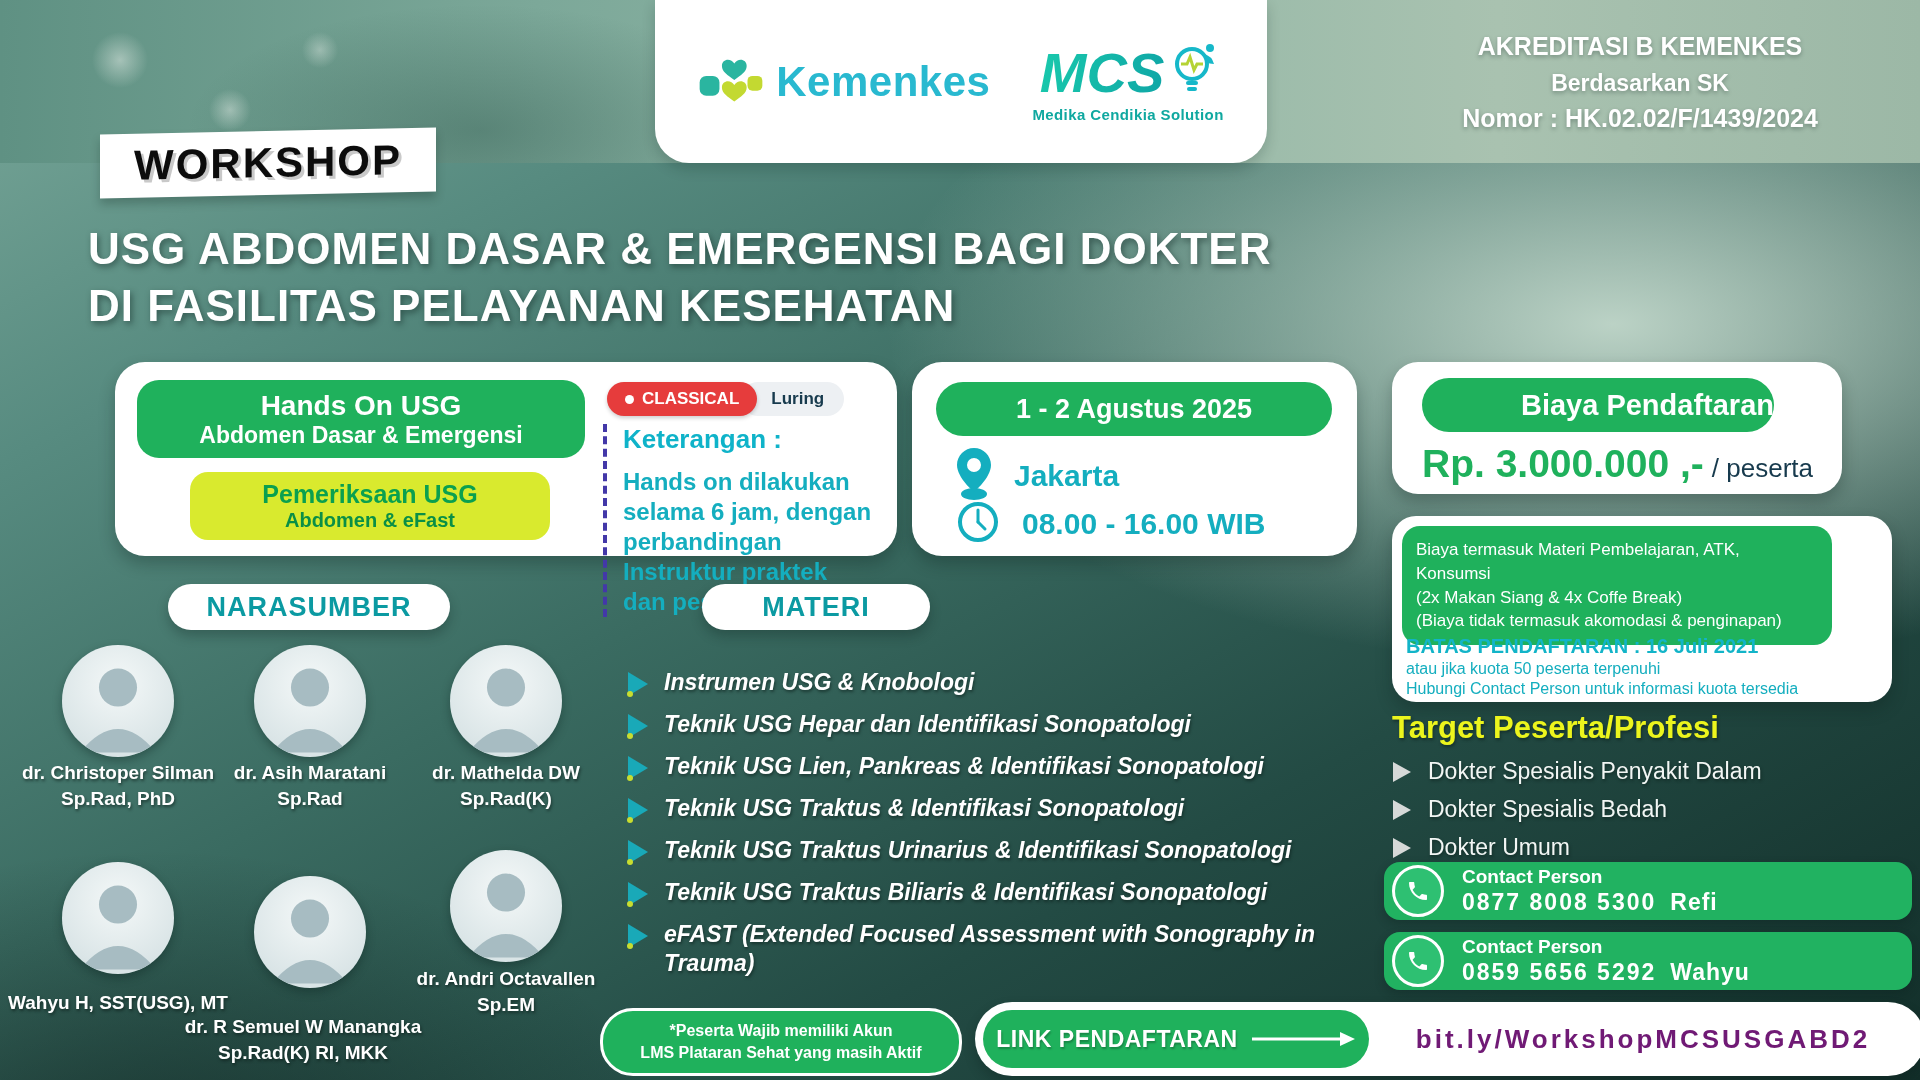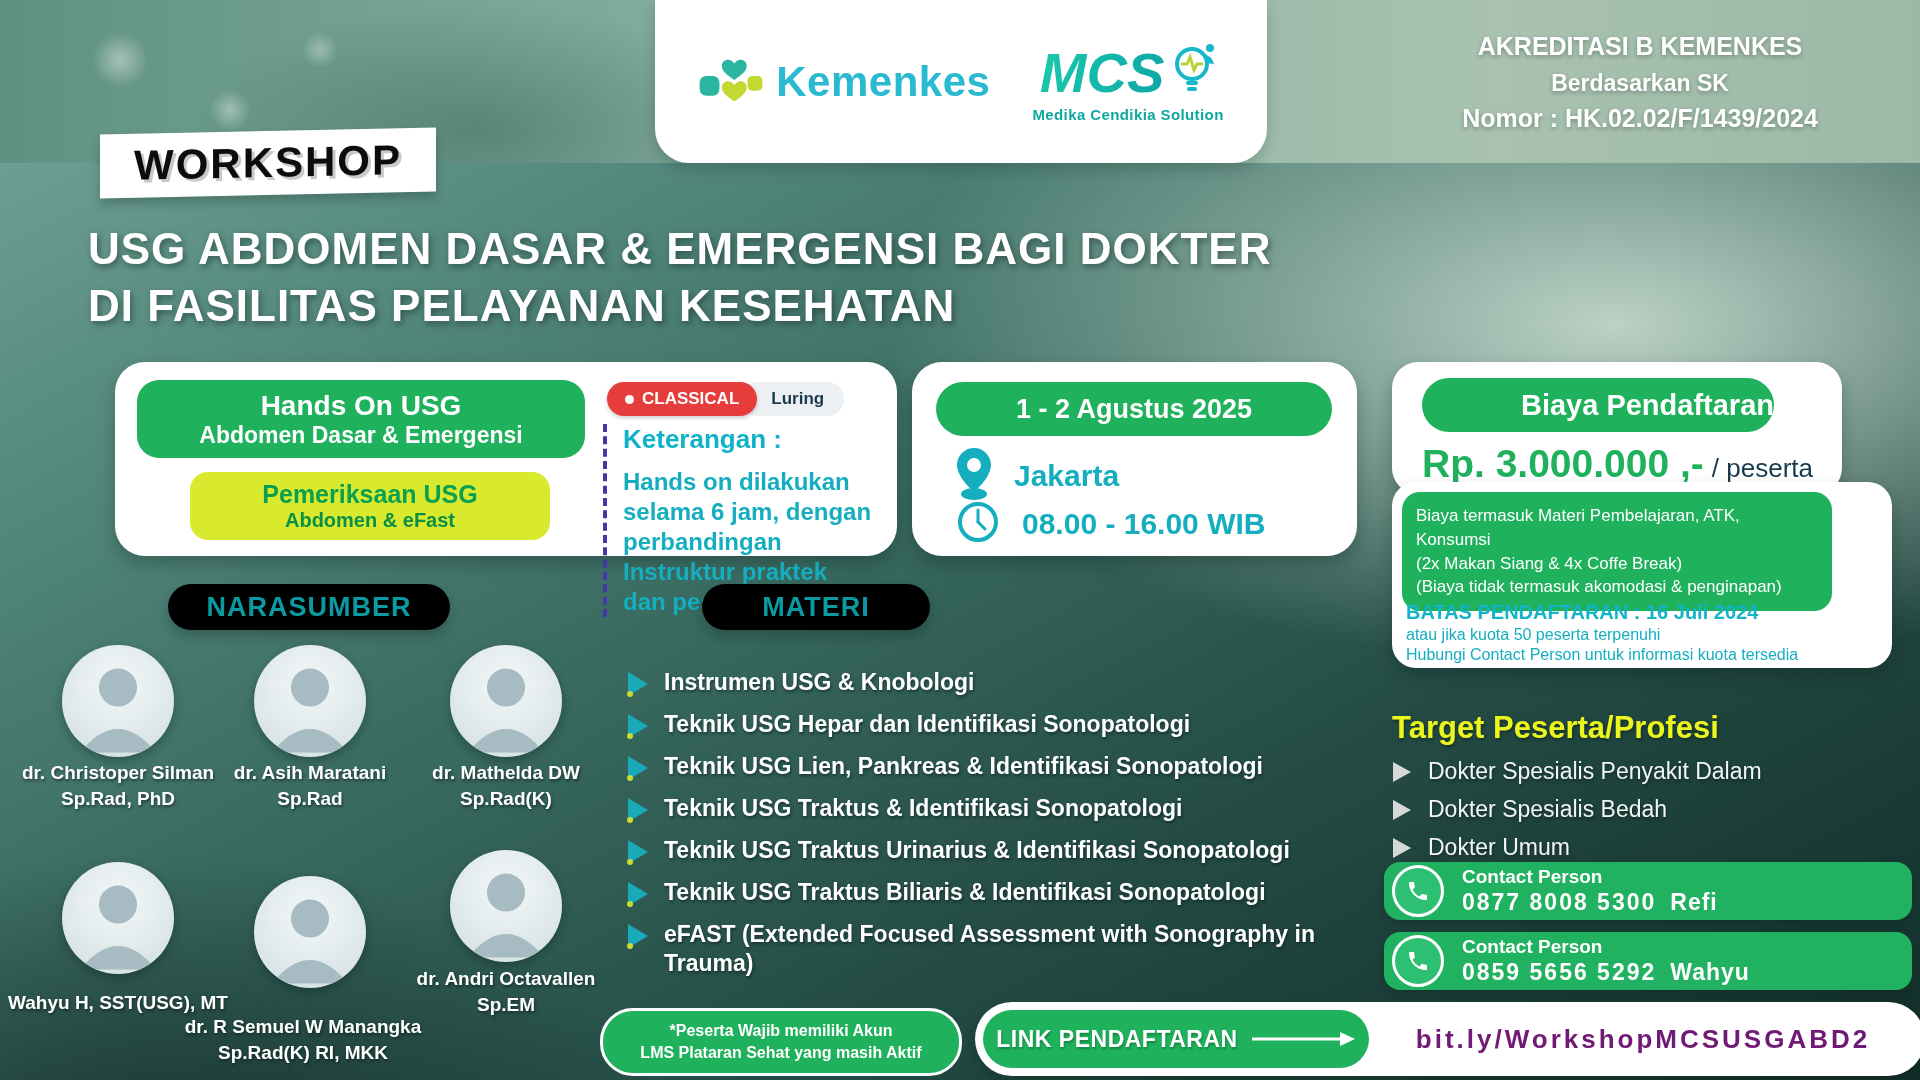--- a/index.html
+++ b/index.html
@@ -49,21 +49,21 @@
   
   .main-title{position:absolute;left:88px;top:220px;color:#fff;font-weight:800;
     font-size:44px;line-height:1.3;letter-spacing:1px;
     text-shadow:2px 3px 6px rgba(15,38,33,.5);}
 
   
   .card{position:absolute;background:#fff;box-shadow:0 8px 16px rgba(10,30,25,.28);}
   .program-card{left:115px;top:362px;width:782px;height:194px;border-radius:30px;}
   .schedule-card{left:912px;top:362px;width:445px;height:194px;border-radius:30px;}
   .fee-card{left:1392px;top:362px;width:450px;height:132px;border-radius:26px;}
-  .fee-details{left:1392px;top:482px;width:500px;height:186px;border-radius:24px;}
+  .fee-details{left:1392px;top:516px;width:500px;height:186px;border-radius:24px;}
 
   .green-pill{background:#1fb15c;color:#fff;display:flex;flex-direction:column;
     align-items:center;justify-content:center;text-align:center;}
   .hands-pill{position:absolute;left:22px;top:18px;width:448px;height:78px;border-radius:22px;}
   .hands-l1{font-size:28px;font-weight:800;}
   .hands-l2{font-size:23px;font-weight:800;}
   .pemeriksaan-pill{position:absolute;left:75px;top:110px;width:360px;height:68px;border-radius:18px;
     background:#d9ea2e;display:flex;flex-direction:column;align-items:center;justify-content:center;}
   .pem-l1{font-size:25px;font-weight:800;color:#0aa04f;}
   .pem-l2{font-size:20px;font-weight:800;color:#0a8f46;}
@@ -93,21 +93,21 @@
   .fee-amount{font-size:39px;font-weight:900;color:#1fb15c;}
   .fee-unit{font-size:26px;font-weight:500;color:#173a4d;}
 
   .includes-box{position:absolute;left:10px;top:10px;width:402px;background:#1fb15c;
     border-radius:18px;padding:12px 14px;color:#fff;font-size:17px;font-weight:500;line-height:1.4;}
   .deadline{position:absolute;left:14px;top:118px;width:424px;line-height:1.25;}
   .dl-title{font-size:20px;font-weight:800;color:#12b4c8;}
   .dl-line{font-size:16px;font-weight:500;color:#14aebf;}
 
   
-  .heading-pill{position:absolute;height:46px;background:#000000;border-radius:23px;
+  .heading-pill{position:absolute;height:46px;background:#ffffff;border-radius:23px;
     display:flex;align-items:center;justify-content:center;
     box-shadow:0 6px 12px rgba(10,30,25,.28);}
   .heading-pill span{font-size:27px;font-weight:900;color:#0b9aa2;letter-spacing:1px;}
   .nara-pill{left:168px;top:584px;width:282px;}
   .materi-pill{left:702px;top:584px;width:228px;}
 
   
   .avatar{position:absolute;width:112px;height:112px;border-radius:50%;overflow:hidden;
     background:radial-gradient(circle at 50% 35%,#f4f8f8,#d9e4e6 75%);
     box-shadow:0 4px 10px rgba(10,30,25,.35);}
@@ -120,21 +120,21 @@
   .sn1{left:200px;top:760px;width:220px;}
   .sn2{left:396px;top:760px;width:220px;}
   .sn3{left:3px;top:990px;width:230px;}
   .sn4{left:168px;top:1014px;width:270px;}
   .sn5{left:396px;top:966px;width:220px;}
 
   
   .materi-list{position:absolute;left:626px;top:668px;width:746px;display:flex;
     flex-direction:column;gap:13px;}
   .materi-item{display:flex;align-items:flex-start;gap:14px;color:#fff;font-size:23px;
-    font-weight:800;line-height:1.25;text-shadow:1px 2px 3px rgba(10,25,22,.55);}
+    font-weight:800;line-height:1.25;text-shadow:1px 2px 3px rgba(10,25,22,.55);font-style:italic;}
   .materi-item svg{flex:0 0 auto;margin-top:3px;}
 
   
   .target-heading{position:absolute;left:1392px;top:710px;font-size:31px;font-weight:900;
     color:#ecf51d;text-shadow:1px 2px 3px rgba(10,25,22,.5);}
   .target-list{position:absolute;left:1392px;top:758px;display:flex;flex-direction:column;gap:11px;}
   .target-item{display:flex;align-items:center;gap:16px;color:#f2f6f4;font-size:23px;
     font-weight:500;text-shadow:1px 2px 3px rgba(10,25,22,.5);}
 
   
@@ -274,21 +274,21 @@
     </div>
   </div>
 
   <div class="card fee-details">
     <div class="includes-box">
       <div>Biaya termasuk Materi Pembelajaran, ATK, Konsumsi</div>
       <div>(2x Makan Siang &amp; 4x Coffe Break)</div>
       <div>(Biaya tidak termasuk akomodasi &amp; penginapan)</div>
     </div>
     <div class="deadline">
-      <div class="dl-title">BATAS PENDAFTARAN : 16 Juli 2024</div>
+      <div class="dl-title">BATAS PENDAFTARAN : 16 Juli 2021</div>
       <div class="dl-line">atau jika kuota 50 peserta terpenuhi</div>
       <div class="dl-line">Hubungi Contact Person untuk informasi kuota tersedia</div>
     </div>
   </div>
 
   <div class="heading-pill nara-pill">
     <span>NARASUMBER</span>
   </div>
   <div class="heading-pill materi-pill">
     <span>MATERI</span>

